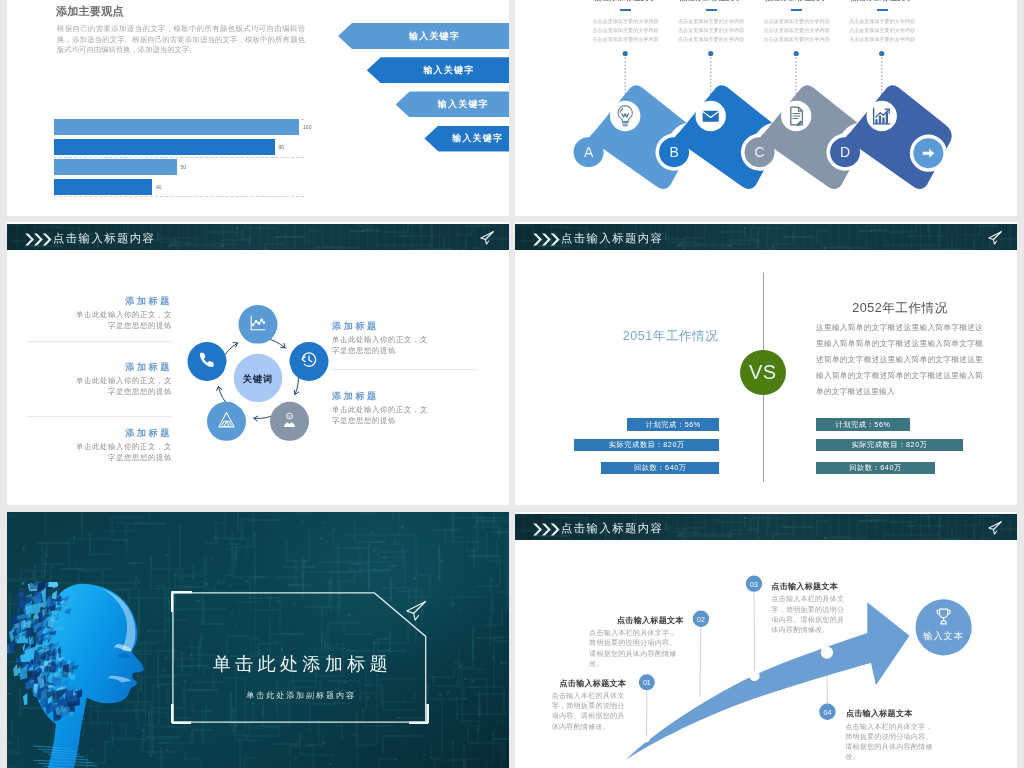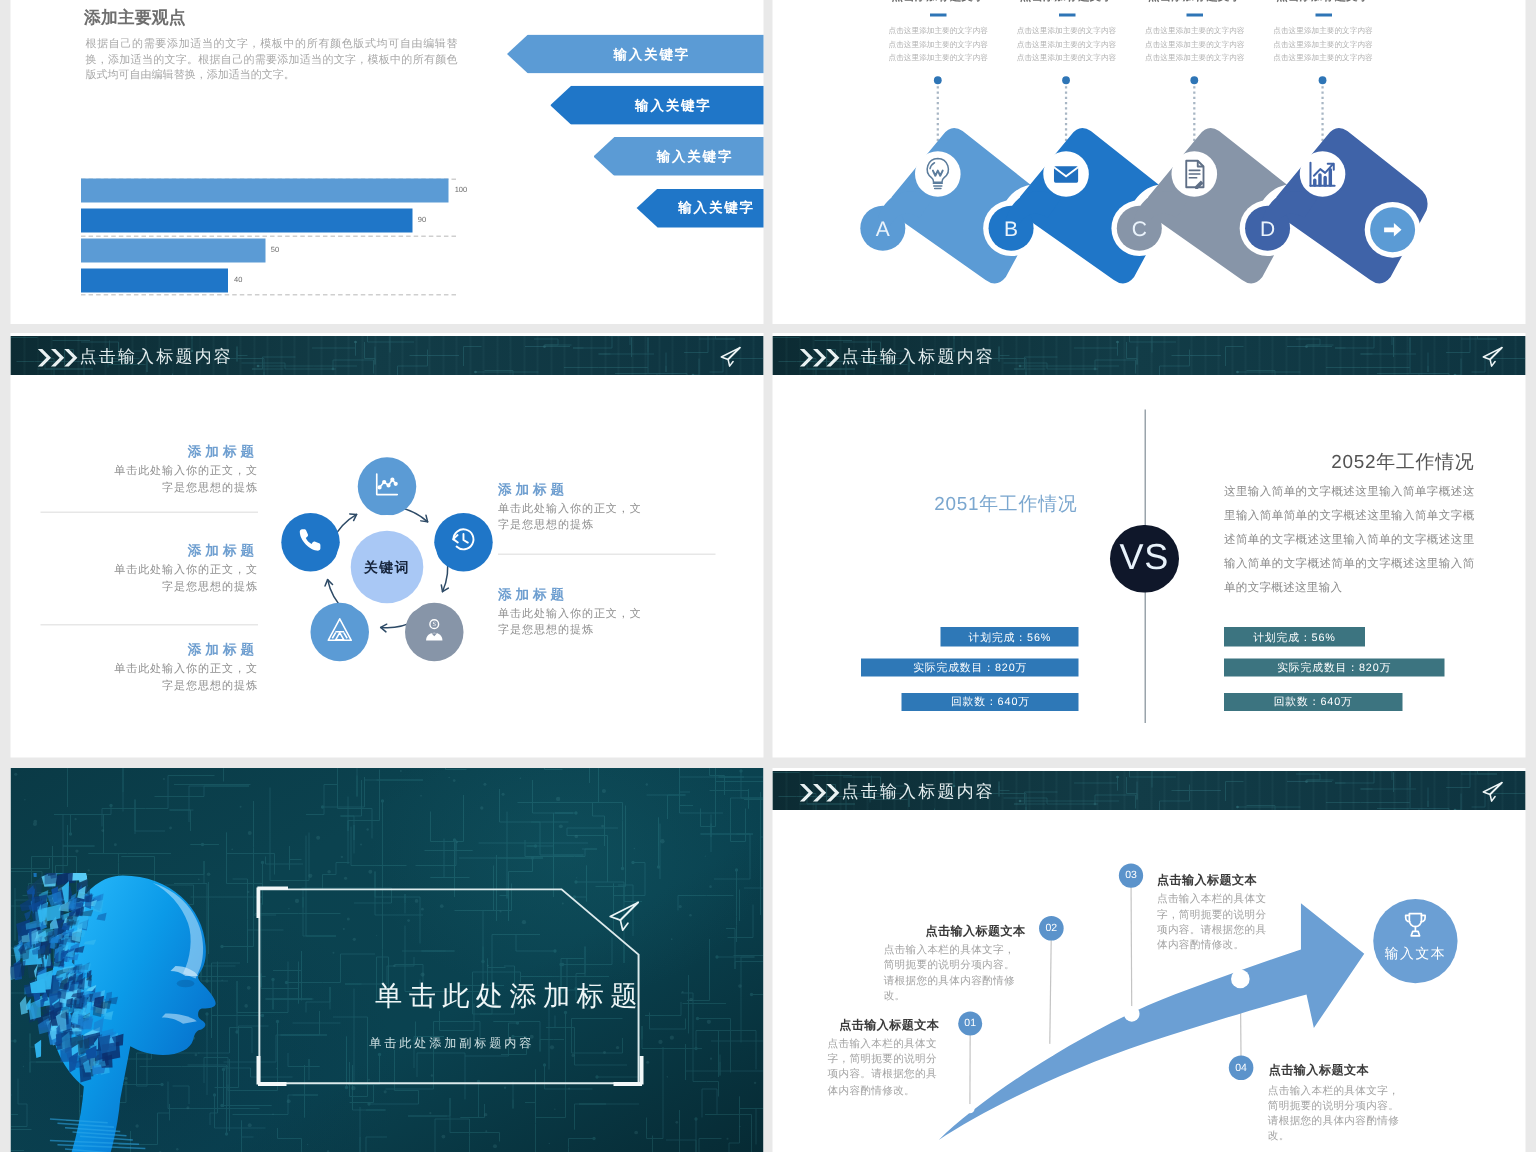--- a/index.html
+++ b/index.html
@@ -63,28 +63,28 @@
   .s3-item h5{margin:0 0 3.5px 0;font-size:9.1px;line-height:9.6px;font-weight:700;color:#6f9fd0;letter-spacing:2.6px;}
   .s3-item p{margin:0;font-size:7.4px;line-height:11.1px;color:#8f8f8f;letter-spacing:.6px;width:98px;}
   .s3-left .s3-item{text-align:right;}
   .s3-left .s3-item p{margin-left:auto;}
   .s3-right .s3-item{text-align:left;}
   .s3-sep{height:0;border-top:1px solid #e7e7e7;margin:0;}
 
   
   .s4-divider{position:absolute;left:247.5px;top:51px;width:1px;height:209px;background:#9aa4ab;}
   .s4-vs{position:absolute;left:225.2px;top:127.6px;width:45.4px;height:45.4px;border-radius:50%;
-         background:#0f172a;color:#e9f3fb;display:flex;align-items:center;justify-content:center;
-         font-size:24px;letter-spacing:.5px;text-align:right;}
+         background:#4d7c0f;color:#e9f3fb;display:flex;align-items:center;justify-content:center;
+         font-size:20px;letter-spacing:.5px;text-align:right;}
   .s4-side{position:absolute;top:78.4px;width:167px;height:200px;}
   .s4-left{left:38.3px;}
   .s4-right{left:301px;}
   .s4-side h3{margin:0;font-size:12.6px;font-weight:400;letter-spacing:.5px;}
   .s4-left h3{color:#7ba7cf;text-align:right;padding-right:2px;margin-top:28px;}
-  .s4-right h3{color:#545454;text-align:right;padding-left:1px;}
+  .s4-right h3{color:#545454;text-align:center;padding-left:1px;}
   .s4-side p{margin:3px 0 0 0;font-size:7.7px;line-height:15.9px;letter-spacing:.2px;
              text-align:justify;text-align-last:left;}
   .s4-left p{color:#a0a0a0;}
   .s4-right p{color:#8b8b8b;}
   .s4-stats{position:absolute;left:0;top:0;width:167px;}
   .s4-stat{position:absolute;height:12.3px;color:#fff;font-size:7.2px;letter-spacing:.6px;
            display:flex;align-items:center;justify-content:center;}
 
   
   .s5-bg{position:absolute;left:0;top:0;width:502px;height:283px;
@@ -92,21 +92,21 @@
       radial-gradient(ellipse 190px 140px at 74% 20%, rgba(22,98,110,.34) 0%, rgba(0,0,0,0) 70%),
       radial-gradient(ellipse 250px 190px at 16% 74%, rgba(6,48,70,.40) 0%, rgba(0,0,0,0) 72%),
       linear-gradient(150deg,#0a3a46 0%,#0b424f 30%,#0a4250 58%,#062730 100%);}
   .s5-circuit{position:absolute;left:0;top:0;opacity:.30;}
   .s5-head{position:absolute;left:-22px;top:70px;}
   .s5-frame{position:absolute;left:164.2px;top:78.7px;}
   .s5-plane{position:absolute;left:397.2px;top:87.1px;width:24px;height:18px;}
   .s5-part{position:absolute;left:164.2px;top:100px;width:258px;text-align:center;color:#fff;
            font-size:26.5px;font-weight:800;letter-spacing:-1.2px;line-height:25px;
            font-family:"Liberation Sans",sans-serif;transform:scaleX(1.0);transform-origin:50% 0;}
-  .s5-title{position:absolute;left:164.2px;top:142.5px;width:258px;text-align:right;color:#eef6f7;
+  .s5-title{position:absolute;left:164.2px;top:142.5px;width:258px;text-align:center;color:#eef6f7;
             font-size:18.2px;letter-spacing:4.2px;text-indent:4.2px;line-height:18px;}
   .s5-sub{position:absolute;left:164.2px;top:177.5px;width:258px;text-align:center;color:#cfe0e2;
           font-size:8.1px;letter-spacing:1.9px;text-indent:1.9px;}
 
   
   .s6-svg{position:absolute;left:0;top:27px;}
   .s6-steps{position:absolute;left:0;top:0;width:502px;height:283px;}
   .s6-step{position:absolute;width:74px;}
   .s6-step h6{margin:0 0 3.8px 0;font-size:8.1px;font-weight:700;color:#3a3a3a;
               letter-spacing:.25px;white-space:nowrap;margin-left:var(--tl,0);line-height:9px;}

